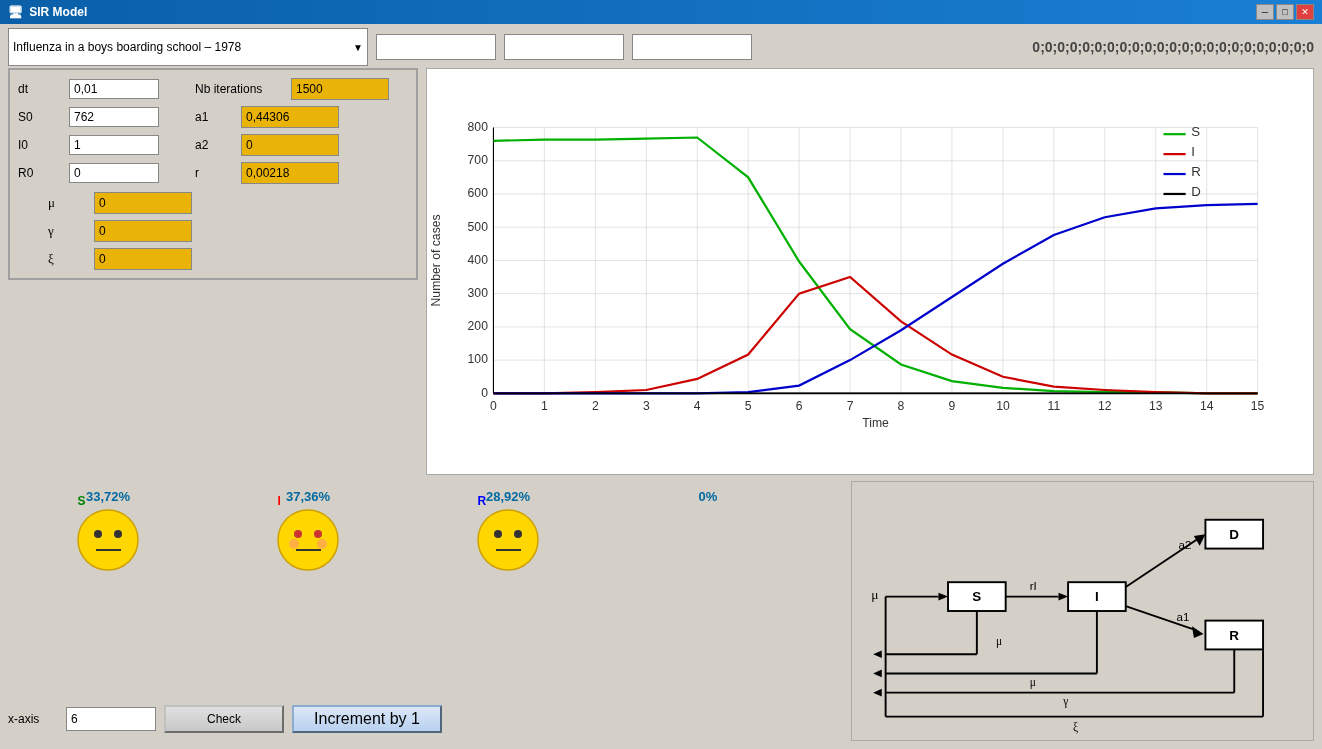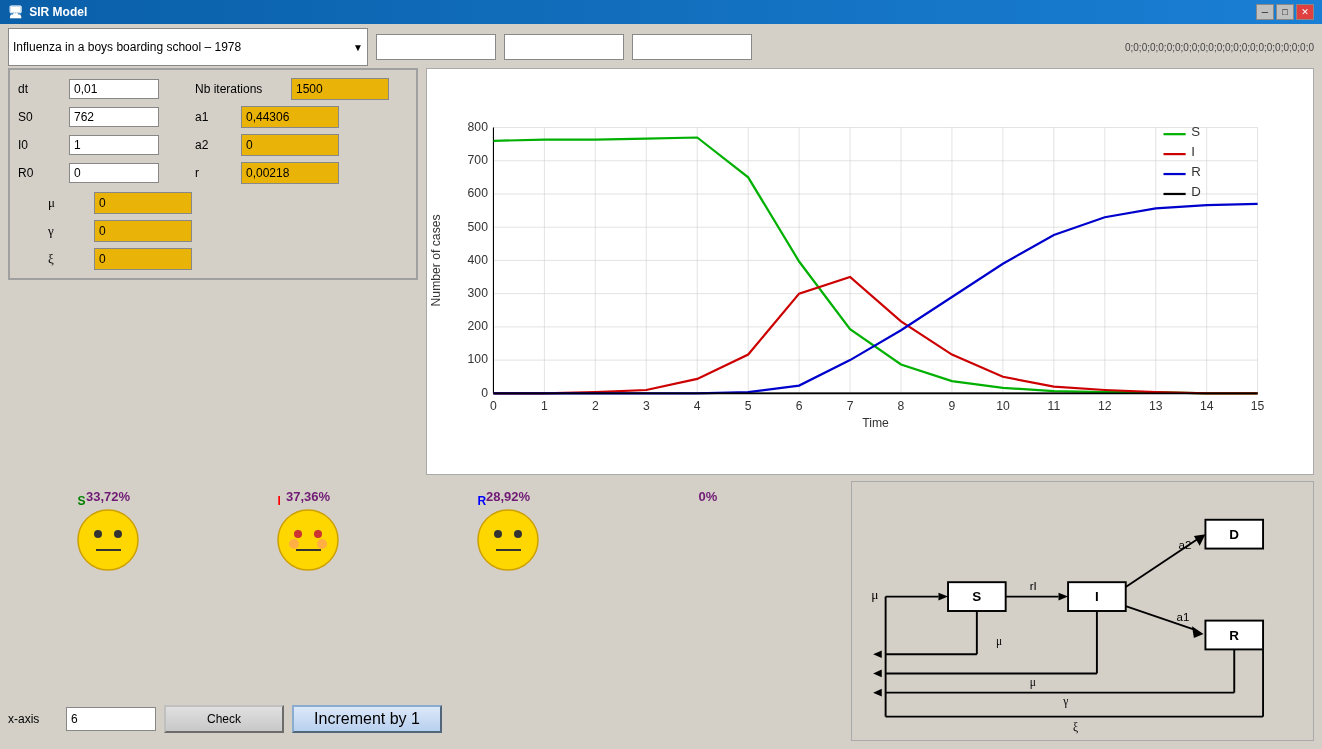--- a/index.html
+++ b/index.html
@@ -170,21 +170,21 @@
     .emoji-item {
       display: flex;
       flex-direction: column;
       align-items: center;
       width: 200px;
     }
     .emoji-pct {
       font-size: 13px;
       font-weight: bold;
       margin-bottom: 4px;
-      color: #701a75;
+      color: #0369a1;
     }
     .emoji-face {
       width: 65px;
       height: 65px;
       position: relative;
     }
     .emoji-letter {
       position: absolute;
       top: -14px;
       left: 2px;
@@ -260,21 +260,21 @@
 <div class="main-content">
 
   <div class="top-bar">
     <div class="dropdown-select">
       <span>Influenza in a boys boarding school – 1978</span>
       <span class="dropdown-arrow">▼</span>
     </div>
     <input class="top-input" type="text" value="" style="">
     <input class="top-input" type="text" value="" style="">
     <input class="top-input" type="text" value="" style="">
-    <span class="top-label-right" style="font-size:10px;color:#444;">0;0;0;0;0;0;0;0;0;0;0;0;0;0;0;0;0;0;0;0;0;0;0</span>
+    <span class="top-label-right" style="font-size:14px;color:#444;font-weight:bold;">0;0;0;0;0;0;0;0;0;0;0;0;0;0;0;0;0;0;0;0;0;0;0</span>
   </div>
 
   <div class="middle-section">
 
     <div class="left-panel">
       <div class="params-panel">
 
         <div class="param-row">
           <span class="param-label">dt</span>
           <input class="param-input" type="text" value="0,01" style="">

